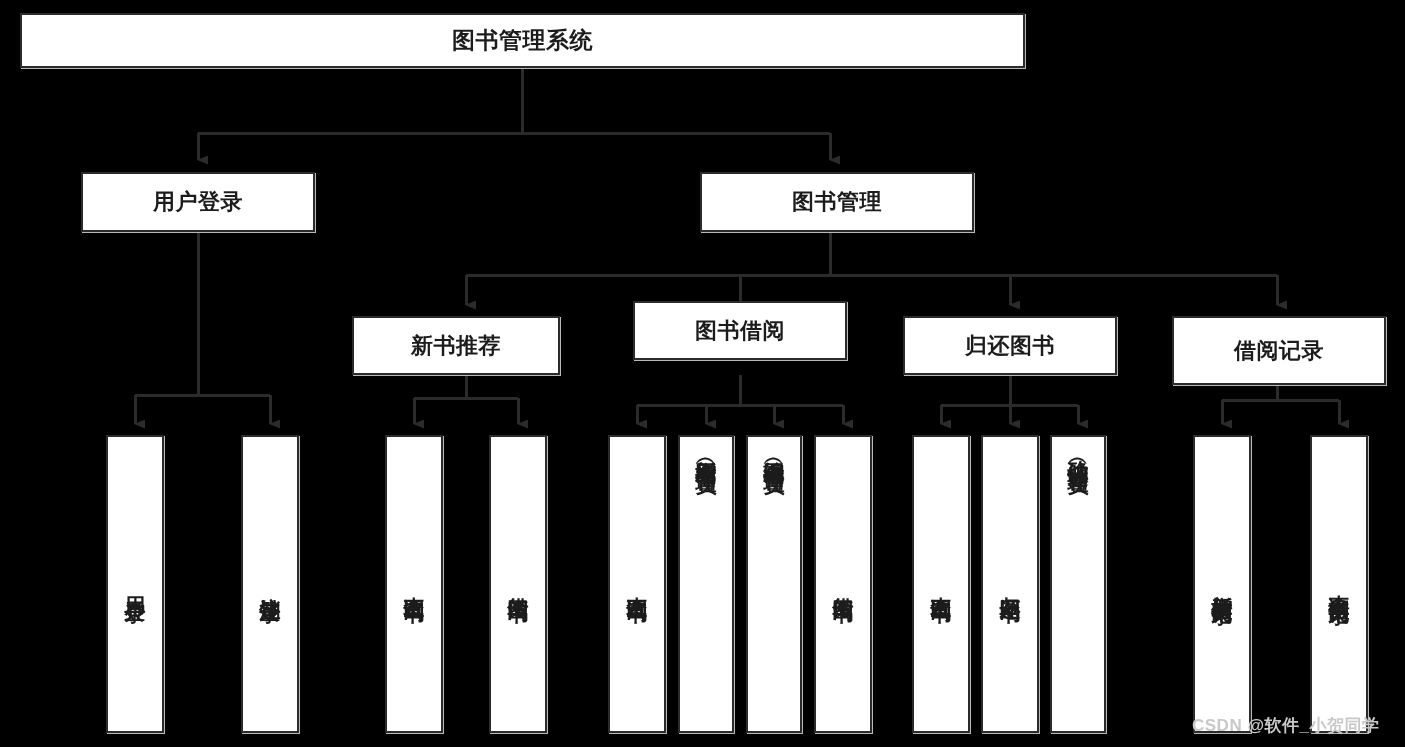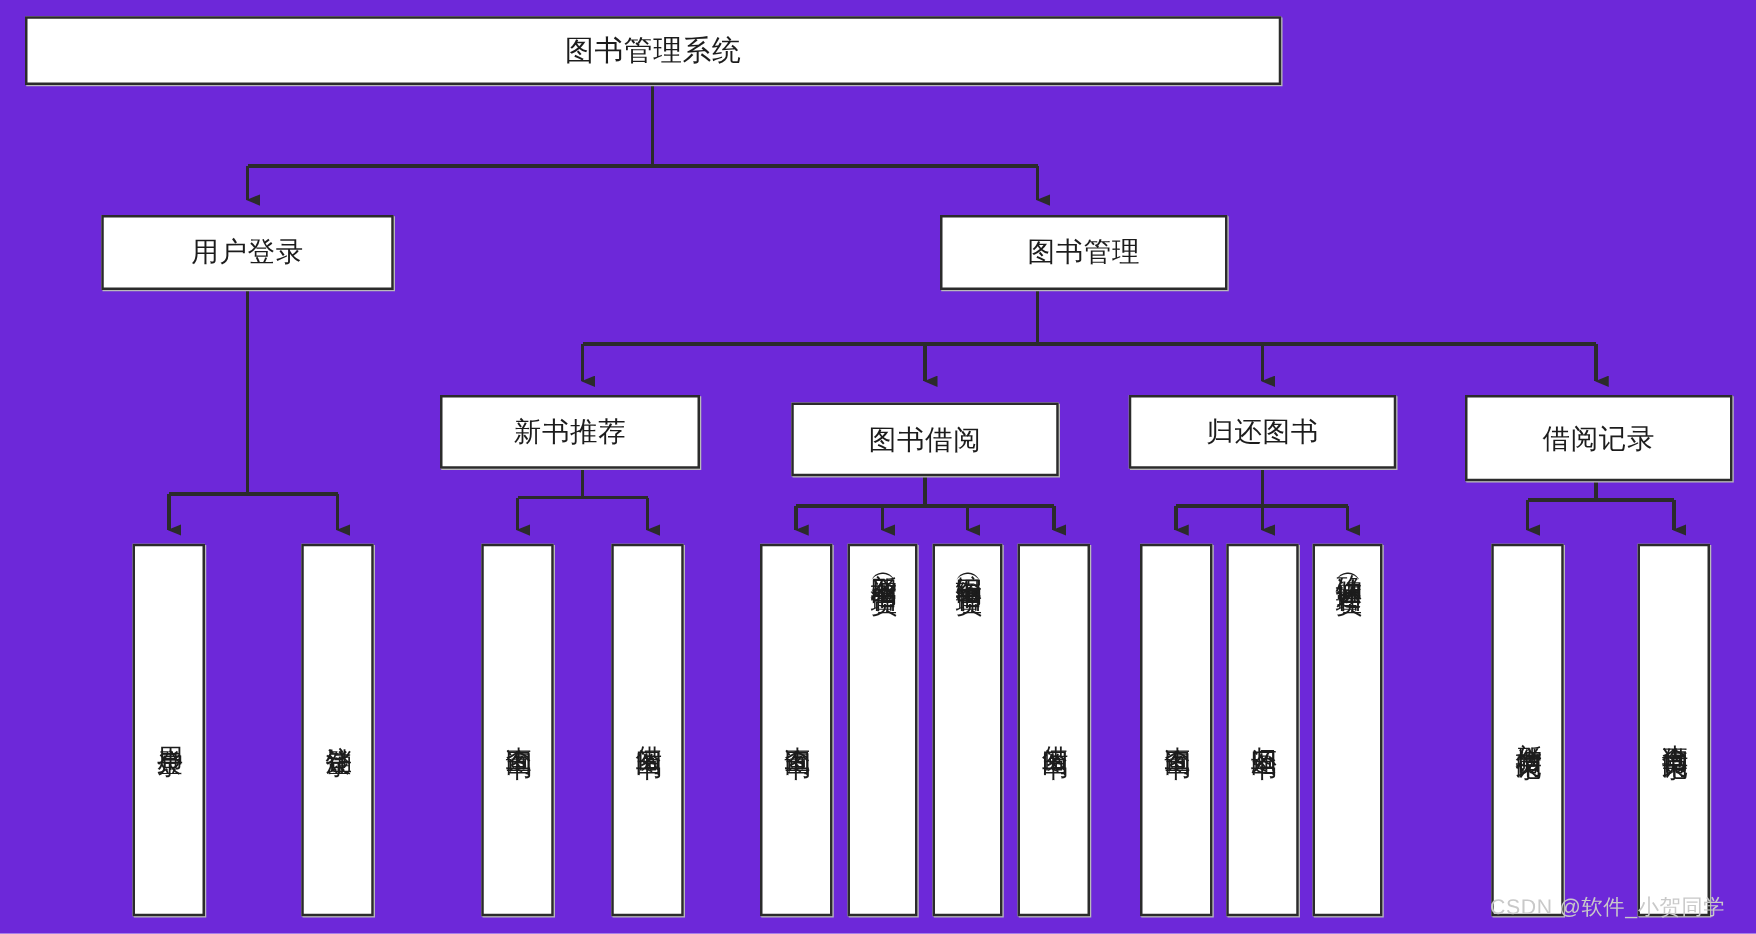--- a/index.html
+++ b/index.html
@@ -8,22 +8,23 @@
     padding: 0;
     background: #ffffff;
   }
   body {
     font-family: "Liberation Sans", "DejaVu Sans", sans-serif;
   }
   #diagram-canvas {
     position: relative;
     width: 1405px;
     height: 747px;
-    background: #6d28d9;
+    background: #000000;
     overflow: hidden;
+    font-weight: bold;
   }
   #edge-layer {
     position: absolute;
     left: 0;
     top: 0;
     width: 1405px;
     height: 747px;
     pointer-events: none;
   }
   .node {
@@ -136,29 +137,29 @@
   </svg>
 
   <div class="node horiz root" style="left:20px; top:13px; width:1005px; height:55px;">
     <span class="node-label">图书管理系统</span>
   </div>
 
   <div class="node horiz" style="left:81px; top:172px; width:234px; height:60px;">
     <span class="node-label">用户登录</span>
   </div>
 
-  <div class="node horiz" style="left:752px; top:172px; width:230px; height:60px;">
+  <div class="node horiz" style="left:700px; top:172px; width:274px; height:60px;">
     <span class="node-label">图书管理</span>
   </div>
 
   <div class="node horiz" style="left:352px; top:316px; width:208px; height:59px;">
     <span class="node-label">新书推荐</span>
   </div>
 
-  <div class="node horiz" style="left:633px; top:322px; width:214px; height:59px;">
+  <div class="node horiz" style="left:633px; top:301px; width:214px; height:59px;">
     <span class="node-label">图书借阅</span>
   </div>
 
   <div class="node horiz" style="left:903px; top:316px; width:214px; height:59px;">
     <span class="node-label">归还图书</span>
   </div>
 
   <div class="node horiz" style="left:1172px; top:316px; width:214px; height:69px;">
     <span class="node-label">借阅记录</span>
   </div>

